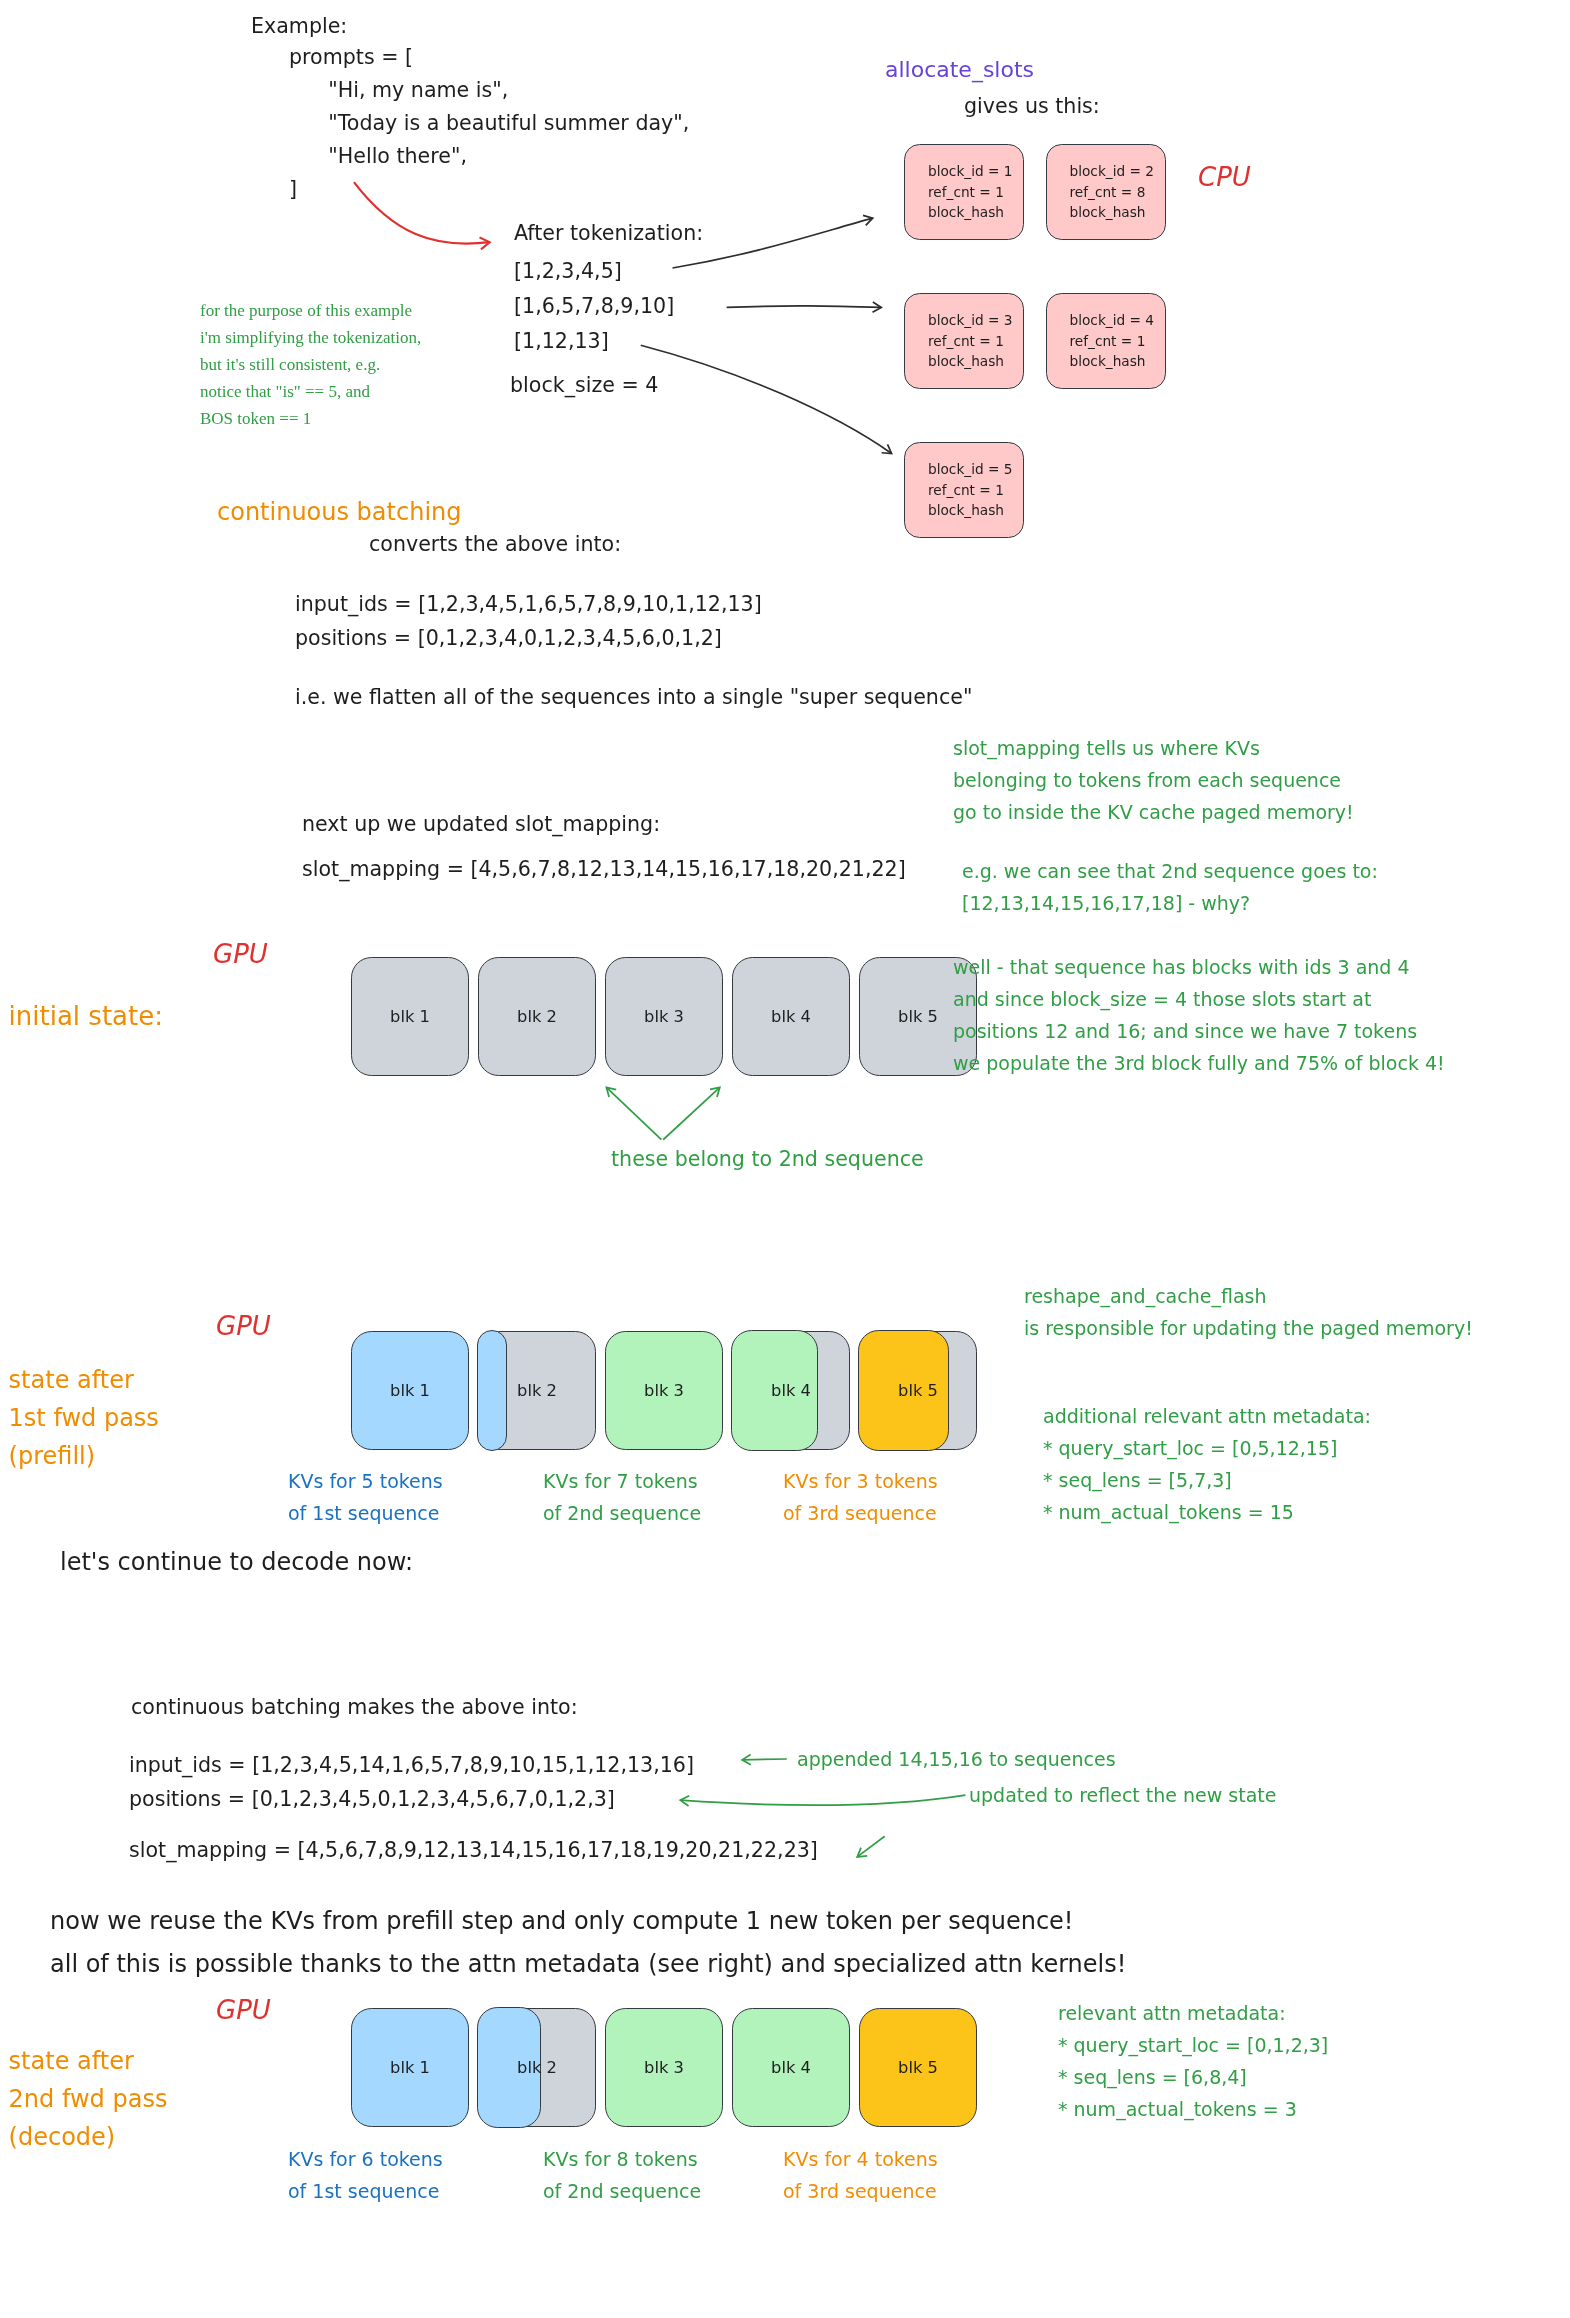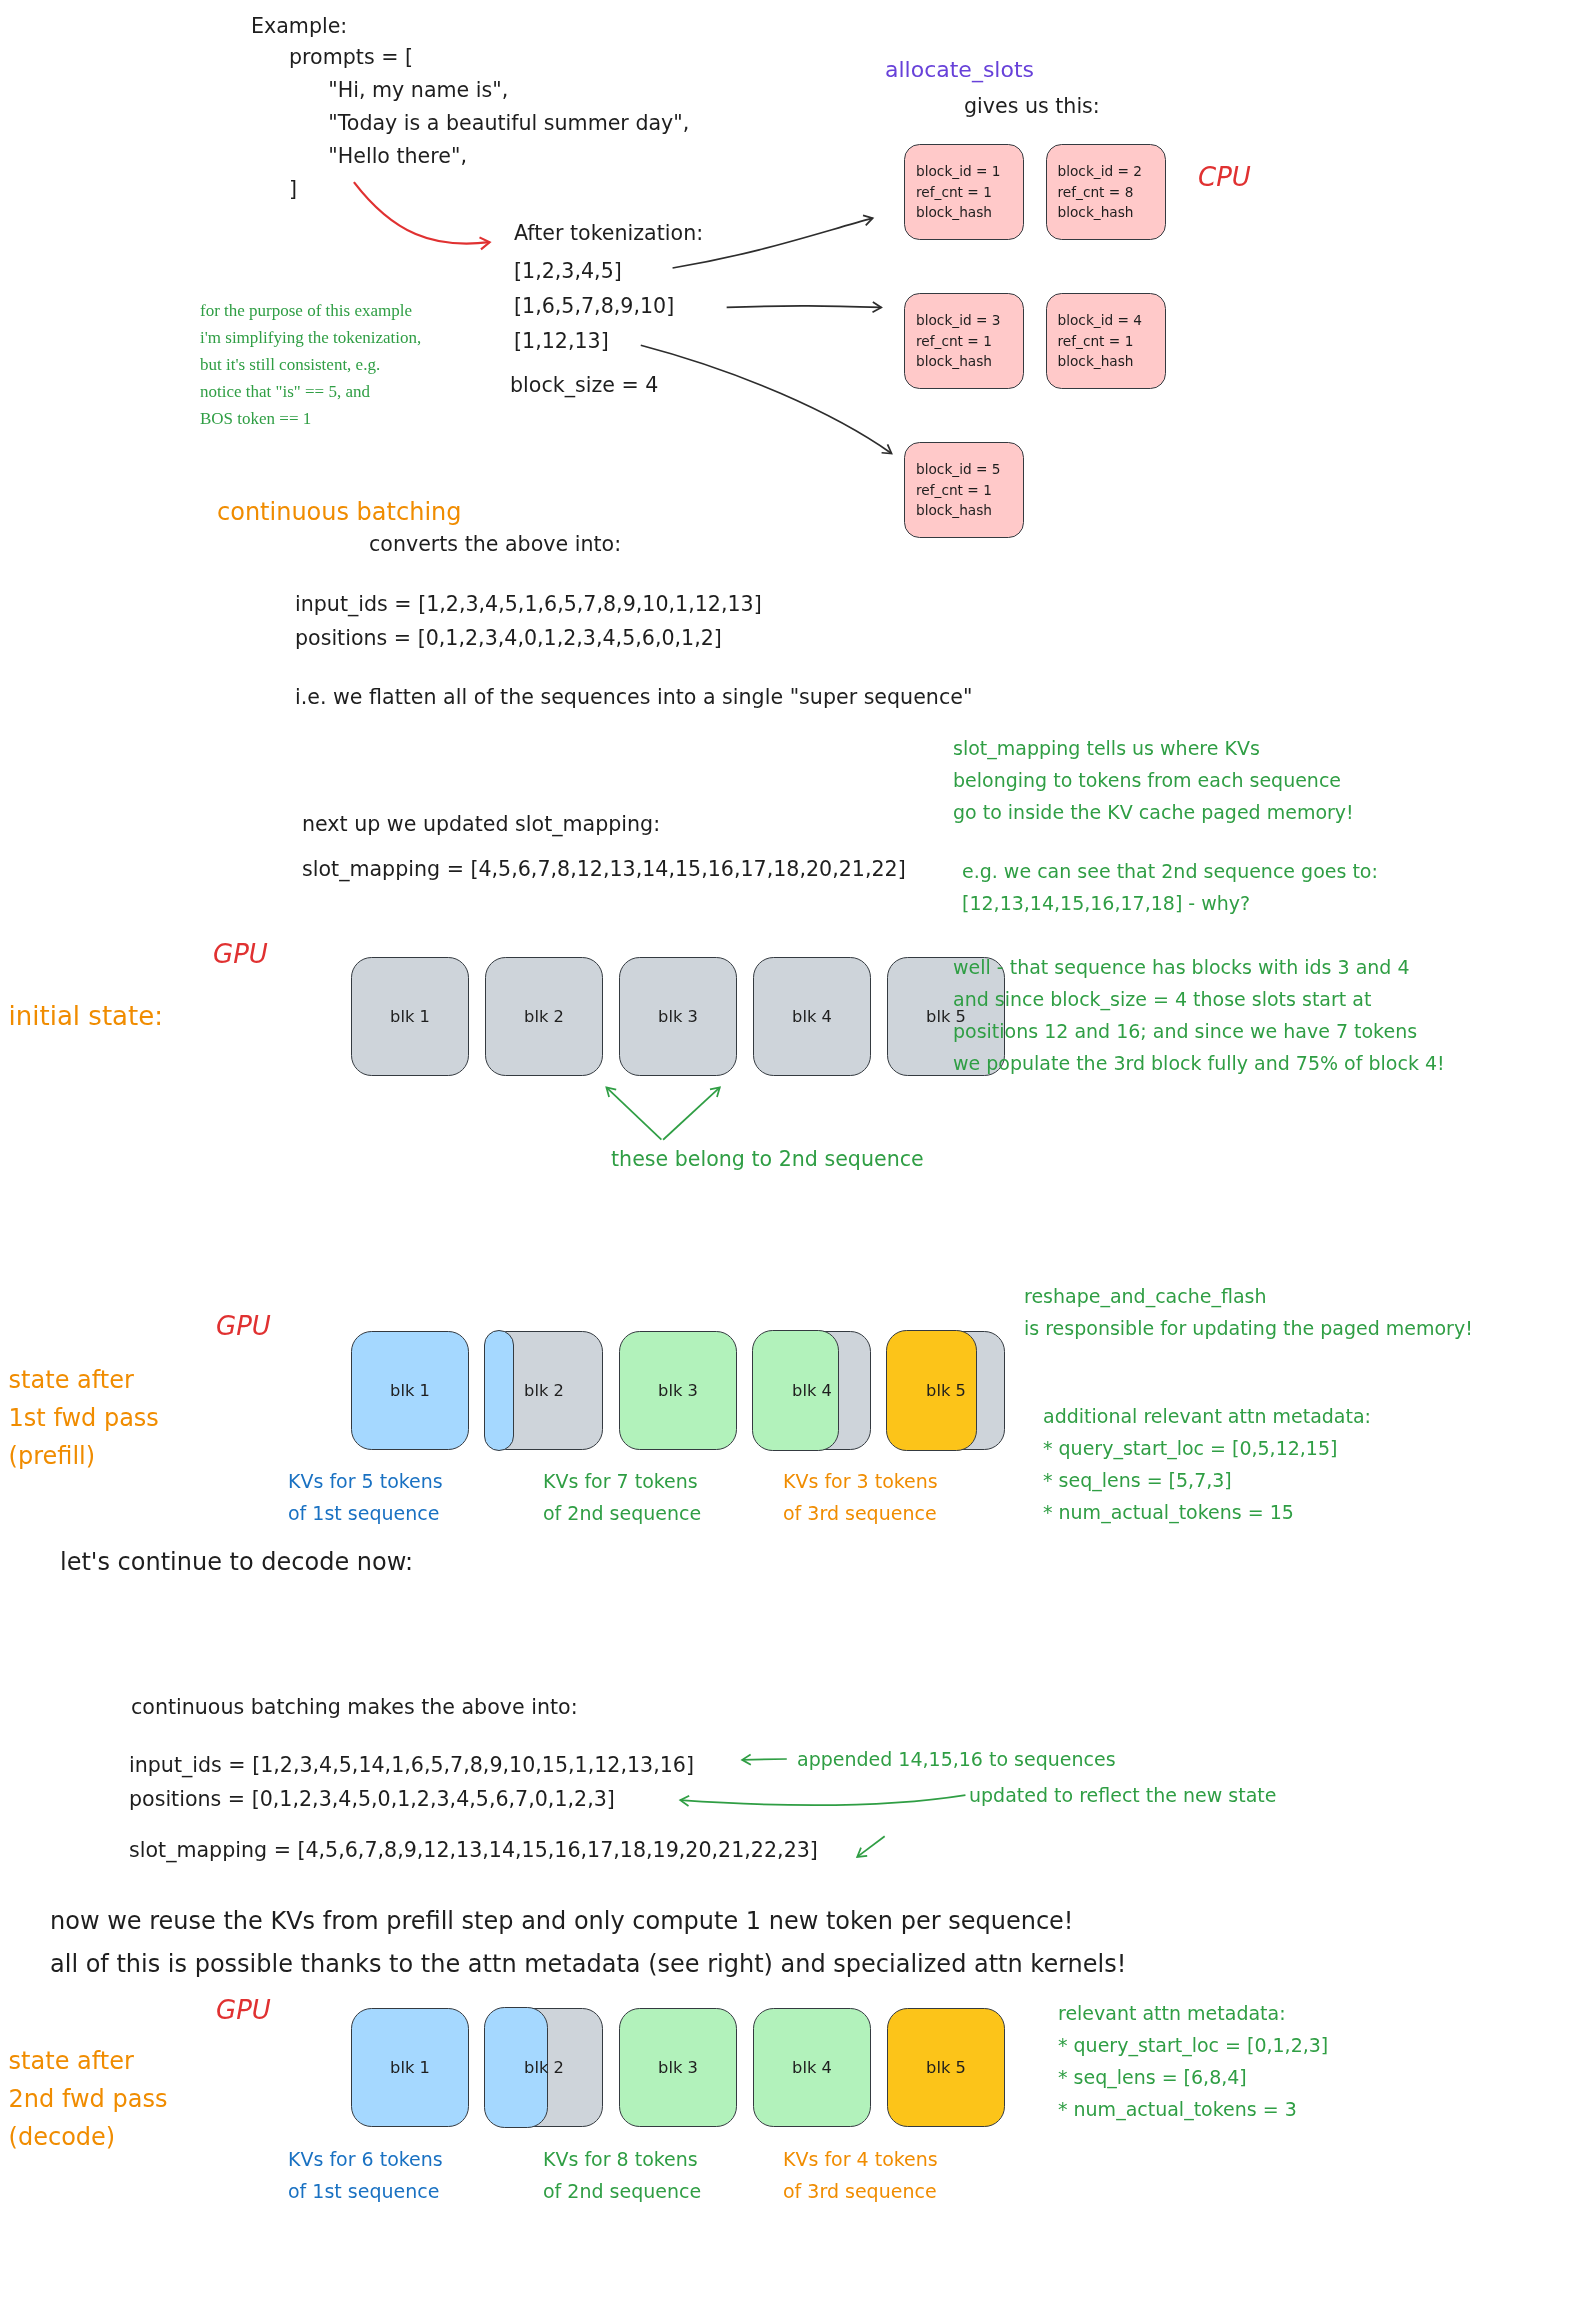--- a/index.html
+++ b/index.html
@@ -14,30 +14,30 @@
   .t28{font-size:24px;line-height:43px;}
   .t30{font-size:26px;line-height:33px;}
   .green{color:#2f9e44;}
   .orange{color:#f08c00;}
   .red{color:#e03131;}
   .purple{color:#6741d9;}
   .blue{color:#1971c2;}
   .italic{font-style:italic;}
   .cap{line-height:38px;}
 
-  .block-row{position:absolute;display:flex;gap:16px;padding-left:32px;}
+  .block-row{position:absolute;display:flex;gap:9px;padding-left:32px;}
   .block-grid{position:absolute;display:flex;flex-wrap:wrap;width:264px;gap:53px 21.5px;}
 
   .memblock{position:relative;width:118px;height:119px;border:1.7px solid #343a40;border-radius:20.6px;
             display:flex;align-items:center;justify-content:center;box-sizing:border-box;}
   .memblock .blk-text{position:relative;z-index:1;font-size:16.3px;}
   .overlay{position:absolute;left:-1.7px;top:-1.7px;height:calc(100% + 3.4px);border:1.7px solid #343a40;
            border-radius:20.6px;box-sizing:border-box;}
   .cpublock{position:relative;width:120px;height:96px;border:1.7px solid #343a40;border-radius:15.5px;
-            display:flex;align-items:center;box-sizing:border-box;padding-left:11px;}
+            display:flex;align-items:center;box-sizing:border-box;padding-left:23px;}
   .cpublock .blk-text{position:relative;z-index:1;font-size:13.7px;line-height:20.6px;text-align:left;}
 
   .fill-gray{background:#ced4da;}
   .fill-blue{background:#a5d8ff;}
   .fill-green{background:#b2f2bb;}
   .fill-yellow{background:#fcc419;}
   .fill-pink{background:#ffc9c9;}
 </style>
 </head>
 <body>

